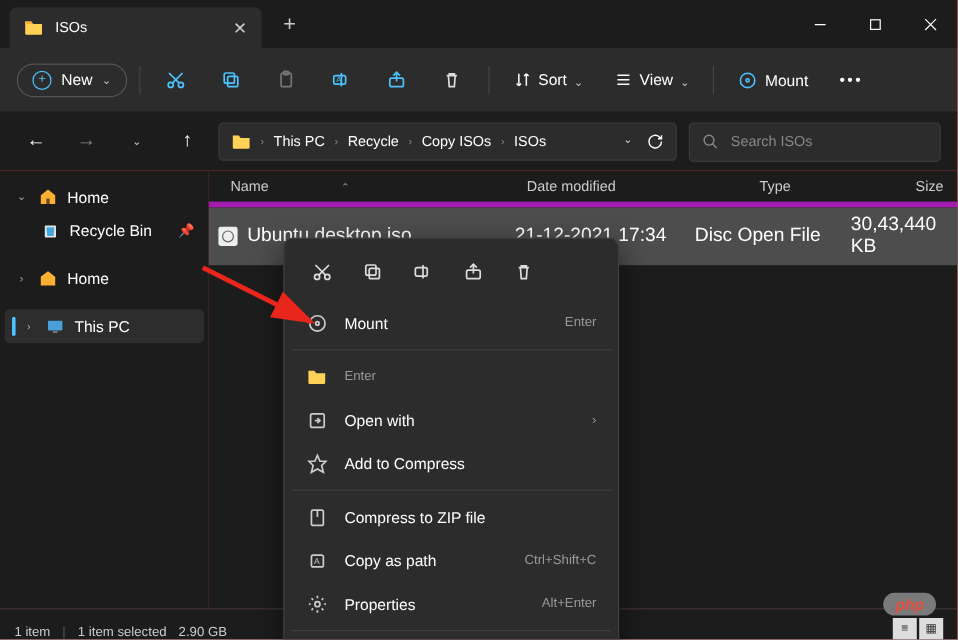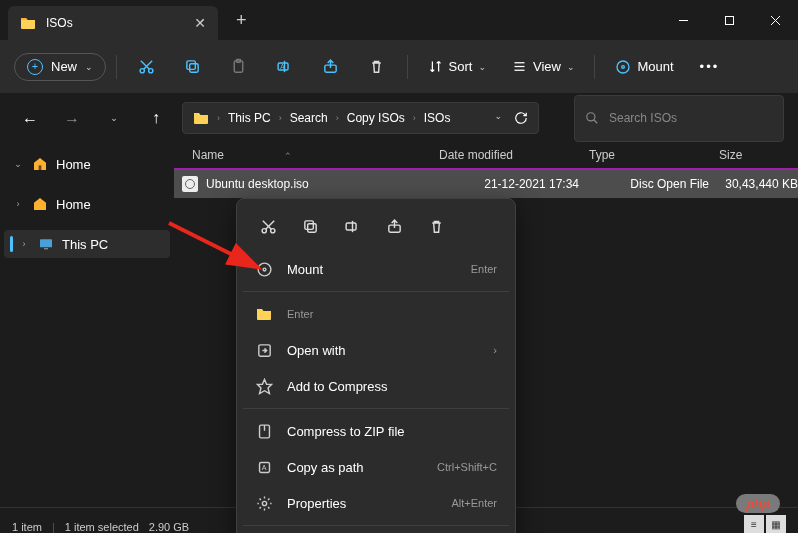--- a/index.html
+++ b/index.html
@@ -15,54 +15,54 @@
 .newtab { color: #ccc; margin-left: 18px; font-size: 18px; cursor: pointer; }
 .winctrl { margin-left: auto; display: flex; }
 .winctrl div { width: 46px; height: 40px; display: flex; align-items: center; justify-content: center; color: #fff; cursor: pointer; }
 
 
 .toolbar { height: 54px; background: #2c2c2c; display: flex; align-items: center; padding: 0 14px; gap: 6px; border-bottom: 1px solid #1c1c1c; }
 .new-btn { display: flex; align-items: center; gap: 8px; border: 1px solid #555; border-radius: 16px; padding: 5px 12px; font-size: 13px; cursor: pointer; }
 .new-btn .plus-circle { width: 16px; height: 16px; border: 1.5px solid #4cc2ff; border-radius: 50%; display: flex; align-items: center; justify-content: center; color: #4cc2ff; font-size: 11px; line-height: 1; }
 .tb-icon { width: 40px; height: 36px; display: flex; align-items: center; justify-content: center; color: #4cc2ff; cursor: pointer; border-radius: 4px; }
 .divider { width: 1px; height: 24px; background: #444; margin: 0 4px; }
-.tb-text-btn { display: flex; align-items: center; gap: 6px; padding: 6px 10px; font-size: 13px; cursor: pointer; border-radius: 4px; }
+.tb-text-btn { display: flex; align-items: flex-end; gap: 6px; padding: 6px 10px; font-size: 13px; cursor: pointer; border-radius: 4px; }
 .chev { font-size: 9px; color: #ccc; }
 
 
 .navbar { height: 48px; display: flex; align-items: center; padding: 0 14px; gap: 10px; background: #1c1c1c; }
 .nav-arrow { width: 32px; height: 32px; display: flex; align-items: center; justify-content: center; color: #888; cursor: pointer; border-radius: 4px; }
 .nav-arrow.active { color: #fff; }
 .addressbar { flex: 1; background: #2c2c2c; border: 1px solid #3a3a3a; border-radius: 4px; height: 32px; display: flex; align-items: center; padding: 0 10px; gap: 8px; font-size: 12px; }
 .crumb { color: #fff; cursor: pointer; }
 .crumb-sep { color: #888; font-size: 9px; }
 .addr-end { margin-left: auto; display: flex; gap: 12px; color: #ccc; }
-.searchbox { width: 210px; background: #2c2c2c; border: 1px solid #3a3a3a; border-radius: 4px; height: 47px; display: flex; align-items: center; padding: 0 10px; gap: 10px; font-size: 12px; color: #888; margin-left: 25px; }
+.searchbox { width: 210px; background: #2c2c2c; border: 1px solid #3a3a3a; border-radius: 4px; height: 33px; display: flex; align-items: center; padding: 0 10px; gap: 10px; font-size: 12px; color: #888; }
 
 
 .body { display: flex; height: calc(100% - 40px - 54px - 48px - 26px); }
 .sidebar { width: 174px; background: #1c1c1c; padding: 8px 4px; font-size: 13px; }
 .side-item { display: flex; align-items: center; gap: 8px; padding: 6px 8px; border-radius: 4px; cursor: pointer; color: #fff; }
 .side-item.selected { background: #2d2d2d; }
 .side-item.selected::before { content: ""; width: 3px; height: 16px; background: #4cc2ff; border-radius: 2px; position: absolute; left: 6px; }
 .side-item.selected { position: relative; padding-left: 14px; }
 .side-chev { font-size: 9px; color: #aaa; width: 12px; text-align: center; }
 .side-ico { width: 16px; height: 16px; display: flex; align-items: center; justify-content: center; }
 .side-sub { margin-left: 22px; }
 .pin { margin-left: auto; color: #888; font-size: 11px; }
 
 
 .filepane { flex: 1; background: #1c1c1c; position: relative; }
-.columns { display: flex; padding: 6px 10px; font-size: 12px; color: #ccc; border-bottom: 2px solid #a21caf; gap: 0; }
+.columns { display: flex; padding: 6px 10px; font-size: 12px; color: #ccc; border-bottom: 5px solid #a21caf; gap: 0; }
 .col-name { width: 255px; padding-left: 8px; }
 .col-date { width: 150px; }
-.col-type { width: 130px; }
+.col-type { width: 130px; margin-left: 44px; }
 .col-size { flex: 1; }
 .sort-caret { color: #888; font-size: 9px; margin-left: 60px; }
-.file-row { display: flex; align-items: center; padding: 6px 0; font-size: 12px; background: #4d4d4d; color: #fff; text-align: right; }
+.file-row { display: flex; align-items: center; padding: 6px 0; font-size: 16px; background: #4d4d4d; color: #fff; }
 .file-row .cell-name { width: 255px; display: flex; align-items: center; gap: 8px; padding-left: 8px; }
 .file-row .cell-date { width: 150px; }
 .file-row .cell-type { width: 130px; }
 .file-row .cell-size { flex: 1; }
 .disc-ico { width: 16px; height: 16px; background: #eee; border-radius: 2px; display: flex; align-items: center; justify-content: center; }
 .disc-ico::after { content: ""; width: 8px; height: 8px; border: 1.5px solid #666; border-radius: 50%; }
 
 
 .statusbar { position: absolute; bottom: 0; left: 0; right: 0; height: 26px; background: #1c1c1c; border-top: 1px solid #333; display: flex; align-items: flex-end; padding: 0 12px; font-size: 11px; color: #ccc; gap: 10px; }
 .statusbar .sep { color: #555; }
@@ -207,21 +207,21 @@
     <div class="nav-arrow active">↑</div>
     <div class="addressbar">
       <span>
           <svg viewBox="0 0 16 16" width="16" height="16">
             <path fill="#ffd257" d="M1 3h5l1.5 2H15v8a1 1 0 0 1-1 1H2a1 1 0 0 1-1-1z"></path>
           </svg>
         </span>
       <span class="crumb-sep">›</span>
       <span class="crumb">This PC</span>
       <span class="crumb-sep">›</span>
-      <span class="crumb">Search</span>
+      <span class="crumb">Recycle</span>
       <span class="crumb-sep">›</span>
       <span class="crumb">Copy ISOs</span>
       <span class="crumb-sep">›</span>
       <span class="crumb">ISOs</span>
       <div class="addr-end">
         <span class="chev">⌄</span>
         <span>
             <svg width="14" height="14" viewBox="0 0 24 24" fill="none" stroke="#fff" stroke-width="2">
               <path d="M21 12a9 9 0 1 1-3-6.7L21 8M21 3v5h-5"></path>
             </svg>
@@ -242,20 +242,30 @@
       <div class="side-item">
         <span class="side-chev">⌄</span>
         <span class="side-ico">
             <svg width="16" height="16" viewBox="0 0 24 24">
               <path fill="#ffb02e" d="M3 10l9-7 9 7v11H3z"></path>
               <path fill="#6b4226" d="M10 21v-7h4v7z"></path>
             </svg>
           </span>
         <span>Home</span>
       </div>
+      <div class="side-item side-sub">
+        <span class="side-ico">
+            <svg width="16" height="16" viewBox="0 0 24 24">
+              <rect x="5" y="6" width="14" height="15" rx="1" fill="#e6e6e6"></rect>
+              <path fill="#44aadd" d="M7 8h10l-1 11H8z"></path>
+            </svg>
+          </span>
+        <span>Recycle Bin</span>
+        <span class="pin">📌</span>
+      </div>
       <div style="height:12px"></div>
       <div class="side-item">
         <span class="side-chev">›</span>
         <span class="side-ico">
             <svg width="16" height="16" viewBox="0 0 24 24">
               <path fill="#ffb02e" d="M3 10l9-7 9 7v11H3z"></path>
             </svg>
           </span>
         <span>Home</span>
       </div>

